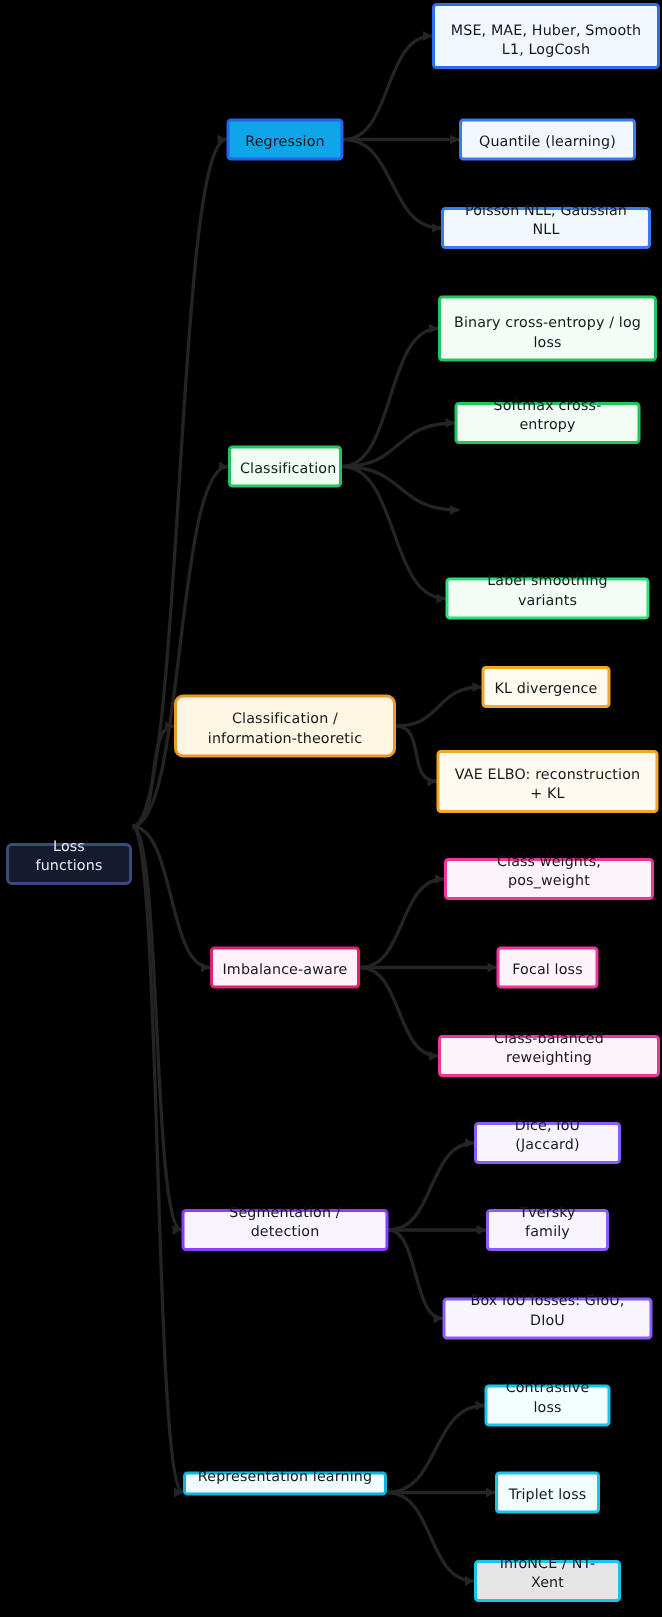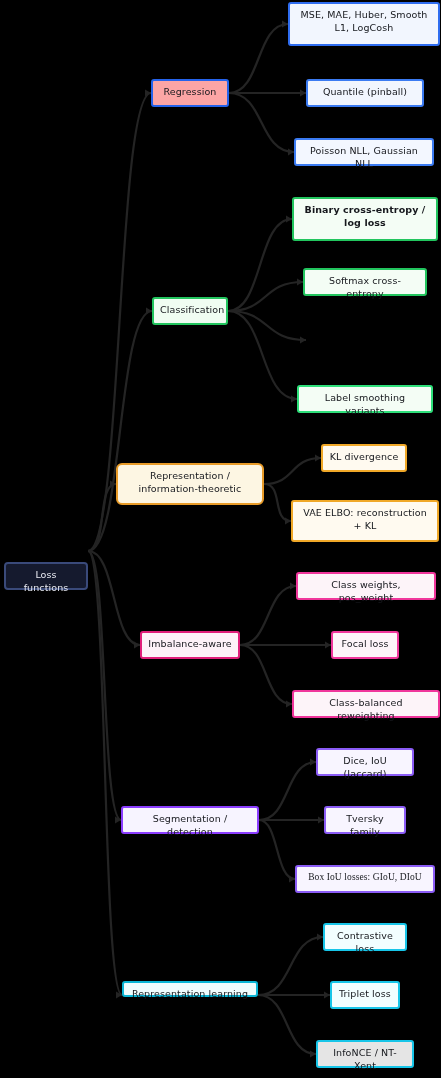--- a/index.html
+++ b/index.html
@@ -24,21 +24,21 @@
     position: absolute;
     left: 0; top: 0;
     width: 441px;
     height: 1078px;
     pointer-events: none;
   }
   .node {
     position: absolute;
     box-sizing: border-box;
     display: flex;
-    align-items: flex-start;
+    align-items: flex-end;
     justify-content: center;
     text-align: center;
     border-style: solid;
     border-width: 2px;
     border-radius: 3px;
     font-size: 9.5px;
     line-height: 13px;
     padding: 4px 6px;
     letter-spacing: 0.1px;
   }
@@ -104,48 +104,48 @@
       <path d="M258,995 C293.75,995 287.25,937 323,937" fill="none" stroke="#242424" stroke-width="2.2"></path>
       <path d="M323,937 L317,933.6 L317,940.4 Z" fill="#242424"></path>
       <path d="M258,995 C297.6,995 290.4,995 330,995" fill="none" stroke="#242424" stroke-width="2.2"></path>
       <path d="M330,995 L324,991.6 L324,998.4 Z" fill="#242424"></path>
       <path d="M258,995 C289.9,995 284.1,1054 316,1054" fill="none" stroke="#242424" stroke-width="2.2"></path>
       <path d="M316,1054 L310,1050.6 L310,1057.4 Z" fill="#242424"></path>
     </svg>
 <div class="node root" style="left: 4px; top: 537px; width: 84px; height: 28px; background: rgb(21, 26, 46); border-color: rgb(58, 74, 122); color: rgb(232, 234, 242); margin-top: 25px;">
       <span class="node-label">Loss functions</span>
     </div>
-    <div class="node" style="left: 151px; top: 79px; width: 78px; height: 28px; background: #fca5a5; border-color: rgb(37, 99, 235); color: rgb(22, 24, 29);">
+    <div class="node" style="left: 151px; top: 79px; width: 78px; height: 28px; background: #0ea5e9; border-color: rgb(37, 99, 235); color: rgb(22, 24, 29);">
       <span class="node-label">Regression</span>
     </div>
     <div class="node" style="left: 288px; top: 2px; width: 152px; height: 44px; background: rgb(242, 246, 254); border-color: rgb(47, 109, 240); color: rgb(22, 24, 29);">
       <span class="node-label">MSE, MAE, Huber, Smooth L1, LogCosh</span>
     </div>
     <div class="node" style="left: 306px; top: 79px; width: 118px; height: 28px; background: rgb(242, 246, 254); border-color: rgb(59, 123, 242); color: rgb(22, 24, 29);">
-      <span class="node-label">Quantile (pinball)</span>
+      <span class="node-label">Quantile (learning)</span>
     </div>
     <div class="node" style="left: 294px; top: 138px; width: 140px; height: 28px; background: rgb(243, 247, 255); border-color: rgb(59, 123, 242); color: rgb(22, 24, 29);">
       <span class="node-label">Poisson NLL, Gaussian NLL</span>
     </div>
     <div class="node" style="left: 152px; top: 297px; width: 76px; height: 28px; background: rgb(240, 253, 242); border-color: rgb(34, 197, 94); color: rgb(22, 24, 29);">
       <span class="node-label">Classification</span>
     </div>
     <div class="node rounded" style="left: 116px; top: 463px; width: 148px; height: 42px; background: rgb(253, 246, 227); border-color: rgb(232, 155, 40); color: rgb(22, 24, 29);">
-      <span class="node-label">Representation / information-theoretic</span>
+      <span class="node-label">Classification / information-theoretic</span>
     </div>
     <div class="node" style="left: 140px; top: 631px; width: 100px; height: 28px; background: rgb(253, 242, 248); border-color: rgb(224, 31, 122); color: rgb(22, 24, 29);">
       <span class="node-label">Imbalance-aware</span>
     </div>
     <div class="node" style="left: 121px; top: 806px; width: 138px; height: 28px; background: rgb(247, 244, 255); border-color: rgb(139, 61, 255); color: rgb(22, 24, 29);">
       <span class="node-label">Segmentation / detection</span>
     </div>
     <div class="node" style="left: 122px; top: 981px; width: 136px; height: 16px; background: rgb(240, 253, 254); border-color: rgb(11, 182, 214); color: rgb(22, 24, 29);">
       <span class="node-label">Representation learning</span>
     </div>
-    <div class="node" style="left: 292px; top: 197px; width: 146px; height: 44px; background: rgb(244, 253, 245); border-color: rgb(34, 197, 94); color: rgb(22, 24, 29); font-weight: bold;">
+    <div class="node" style="left: 292px; top: 197px; width: 146px; height: 44px; background: rgb(244, 253, 245); border-color: rgb(34, 197, 94); color: rgb(22, 24, 29);">
       <span class="node-label">Binary cross-entropy / log loss</span>
     </div>
     <div class="node" style="left: 303px; top: 268px; width: 124px; height: 28px; background: rgb(244, 253, 245); border-color: rgb(34, 197, 94); color: rgb(22, 24, 29);">
       <span class="node-label">Softmax cross-entropy</span>
     </div>
     <div class="node" style="left: 297px; top: 385px; width: 136px; height: 28px; background: rgb(244, 253, 245); border-color: rgb(46, 224, 122); color: rgb(22, 24, 29);">
       <span class="node-label">Label smoothing variants</span>
     </div>
     <div class="node" style="left: 321px; top: 444px; width: 86px; height: 28px; background: rgb(255, 250, 240); border-color: rgb(240, 168, 40); color: rgb(22, 24, 29);">
       <span class="node-label">KL divergence</span>
@@ -161,21 +161,21 @@
     </div>
     <div class="node" style="left: 292px; top: 690px; width: 148px; height: 28px; background: rgb(253, 244, 249); border-color: rgb(240, 54, 156); color: rgb(22, 24, 29);">
       <span class="node-label">Class-balanced reweighting</span>
     </div>
     <div class="node" style="left: 316px; top: 748px; width: 98px; height: 28px; background: rgb(248, 245, 255); border-color: rgb(139, 92, 246); color: rgb(22, 24, 29);">
       <span class="node-label">Dice, IoU (Jaccard)</span>
     </div>
     <div class="node" style="left: 324px; top: 806px; width: 82px; height: 28px; background: rgb(248, 245, 255); border-color: rgb(139, 92, 246); color: rgb(22, 24, 29);">
       <span class="node-label">Tversky family</span>
     </div>
-    <div class="node" style="left: 295px; top: 865px; width: 140px; height: 28px; background: rgb(248, 245, 255); border-color: rgb(139, 92, 246); color: rgb(22, 24, 29); font-family: Liberation Serif, serif;">
+    <div class="node" style="left: 295px; top: 865px; width: 140px; height: 28px; background: rgb(248, 245, 255); border-color: rgb(139, 92, 246); color: rgb(22, 24, 29);">
       <span class="node-label">Box IoU losses: GIoU, DIoU</span>
     </div>
     <div class="node" style="left: 323px; top: 923px; width: 84px; height: 28px; background: rgb(242, 254, 255); border-color: rgb(23, 197, 232); color: rgb(22, 24, 29);">
       <span class="node-label">Contrastive loss</span>
     </div>
     <div class="node" style="left: 330px; top: 981px; width: 70px; height: 28px; background: rgb(242, 254, 255); border-color: rgb(23, 197, 232); color: rgb(22, 24, 29);">
       <span class="node-label">Triplet loss</span>
     </div>
     <div class="node" style="left: 316px; top: 1040px; width: 98px; height: 28px; background: #e5e5e5; border-color: rgb(23, 197, 232); color: rgb(22, 24, 29);">
       <span class="node-label">InfoNCE / NT-Xent</span>

